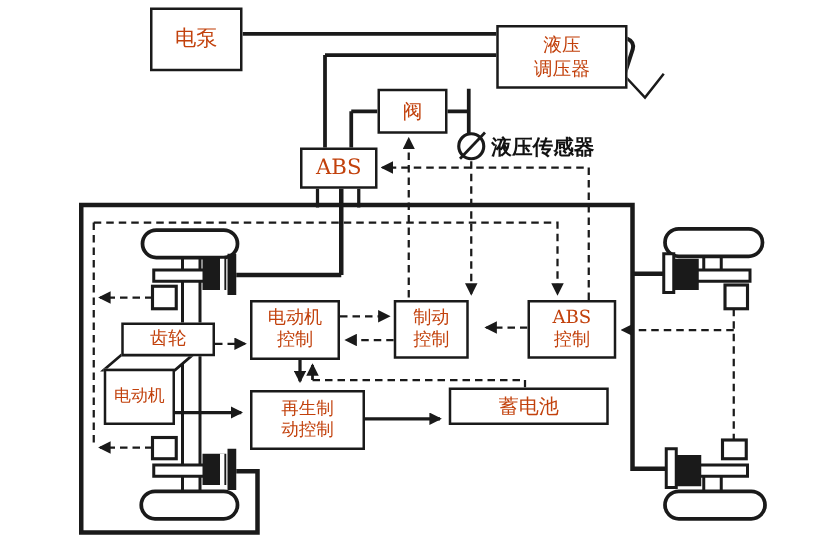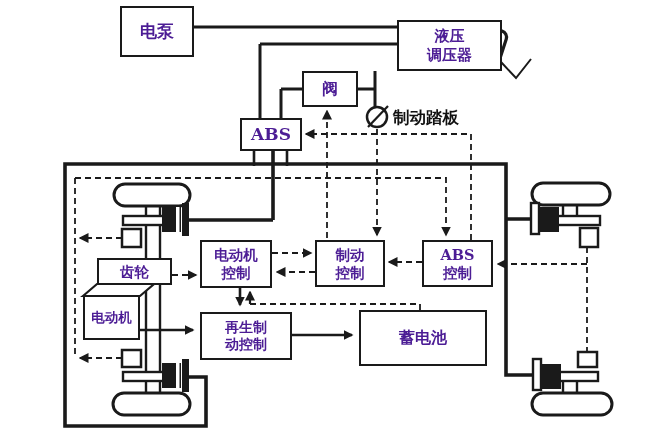--- a/index.html
+++ b/index.html
@@ -4,21 +4,21 @@
 <style>
   html,body{margin:0;padding:0;background:#ffffff;}
   #canvas{
     position:relative;width:652px;height:431px;background:#ffffff;overflow:hidden;
     font-family:"DejaVu Serif","Liberation Serif",serif;
   }
   #wires{position:absolute;left:0;top:0;z-index:1;}
   .box{
     position:absolute;box-sizing:border-box;background:#fff;border:2.5px solid #1a1a1a;
     display:flex;align-items:center;justify-content:center;text-align:center;
-    color:#4c1d95;font-weight:700;line-height:1.22;white-space:pre-line;z-index:2;
+    color:#c2410c;font-weight:400;line-height:1.22;white-space:pre-line;z-index:2;
   }
   .lbl{position:absolute;color:#111;font-weight:600;z-index:2;white-space:nowrap;}
 </style>
 </head>
 <body>
 
 <div id="canvas">
 
   <svg id="wires" width="652" height="431" viewBox="0 0 652 431">
     <defs>
@@ -114,31 +114,31 @@
   <div class="box" style="left:397px;top:20px;width:105px;height:51px;font-size:15px;">液压
 调压器</div>
 
   <div class="box" style="left:302px;top:71px;width:56px;height:36px;font-size:16px;">阀</div>
 
   <div class="box" style="left:240px;top:118px;width:62px;height:33px;font-size:17px;">ABS</div>
 
   <div class="box" style="left:200px;top:240px;width:72px;height:48px;font-size:14.5px;">电动机
 控制</div>
 
-  <div class="box" style="left:315px;top:240px;width:70px;height:47px;font-size:14.5px;">制动
+  <div class="box" style="left:315px;top:240px;width:60px;height:47px;font-size:14.5px;">制动
 控制</div>
 
   <div class="box" style="left:422px;top:240px;width:71px;height:47px;font-size:14.5px;">ABS
 控制</div>
 
   <div class="box" style="left:97px;top:258px;width:75px;height:27px;font-size:14.5px;text-align:right;">齿轮</div>
 
   <div class="box" style="left:83px;top:295px;width:57px;height:45px;font-size:13.5px;">电动机</div>
 
   <div class="box" style="left:200px;top:312px;width:92px;height:48px;font-size:14px;">再生制
 动控制</div>
 
-  <div class="box" style="left:359px;top:310px;width:128px;height:56px;font-size:16px;">蓄电池</div>
+  <div class="box" style="left:359px;top:310px;width:128px;height:30px;font-size:16px;">蓄电池</div>
 
 
-  <div class="lbl" style="left:393px;top:107px;font-size:16.5px;">制动踏板</div>
+  <div class="lbl" style="left:393px;top:107px;font-size:16.5px;">液压传感器</div>
 
 </div>
 
 </body></html>

